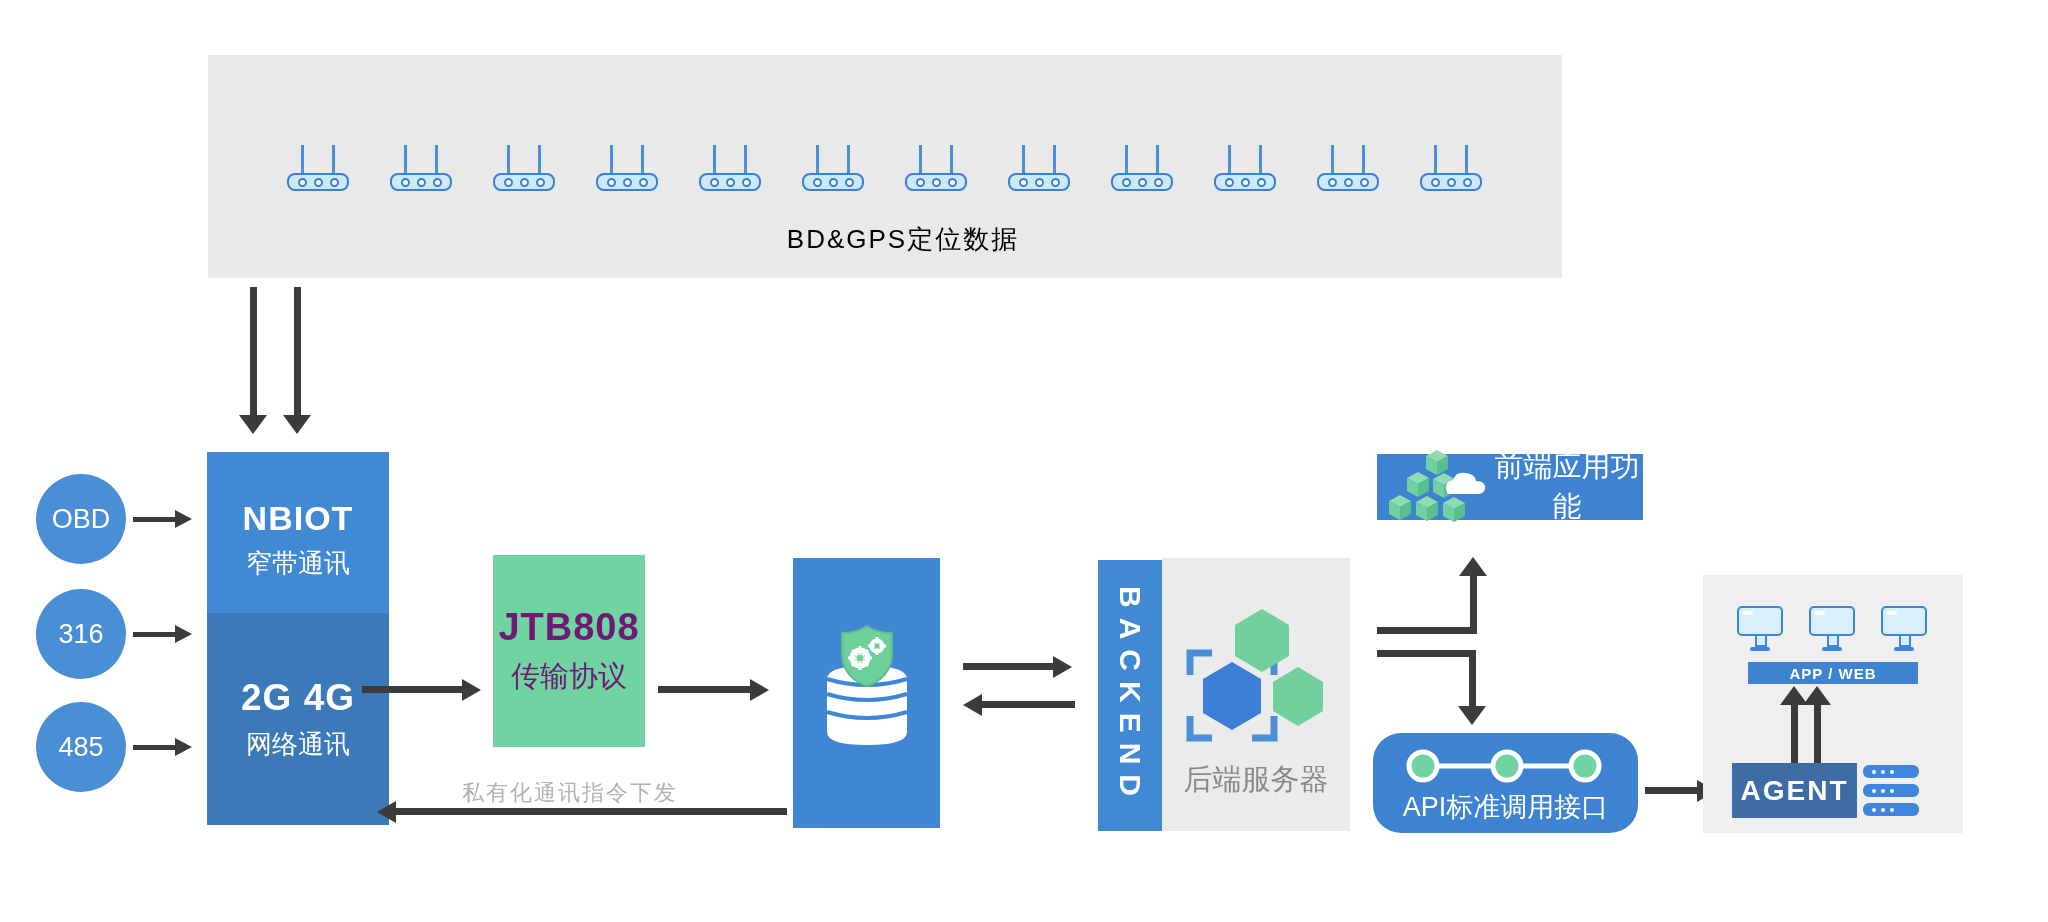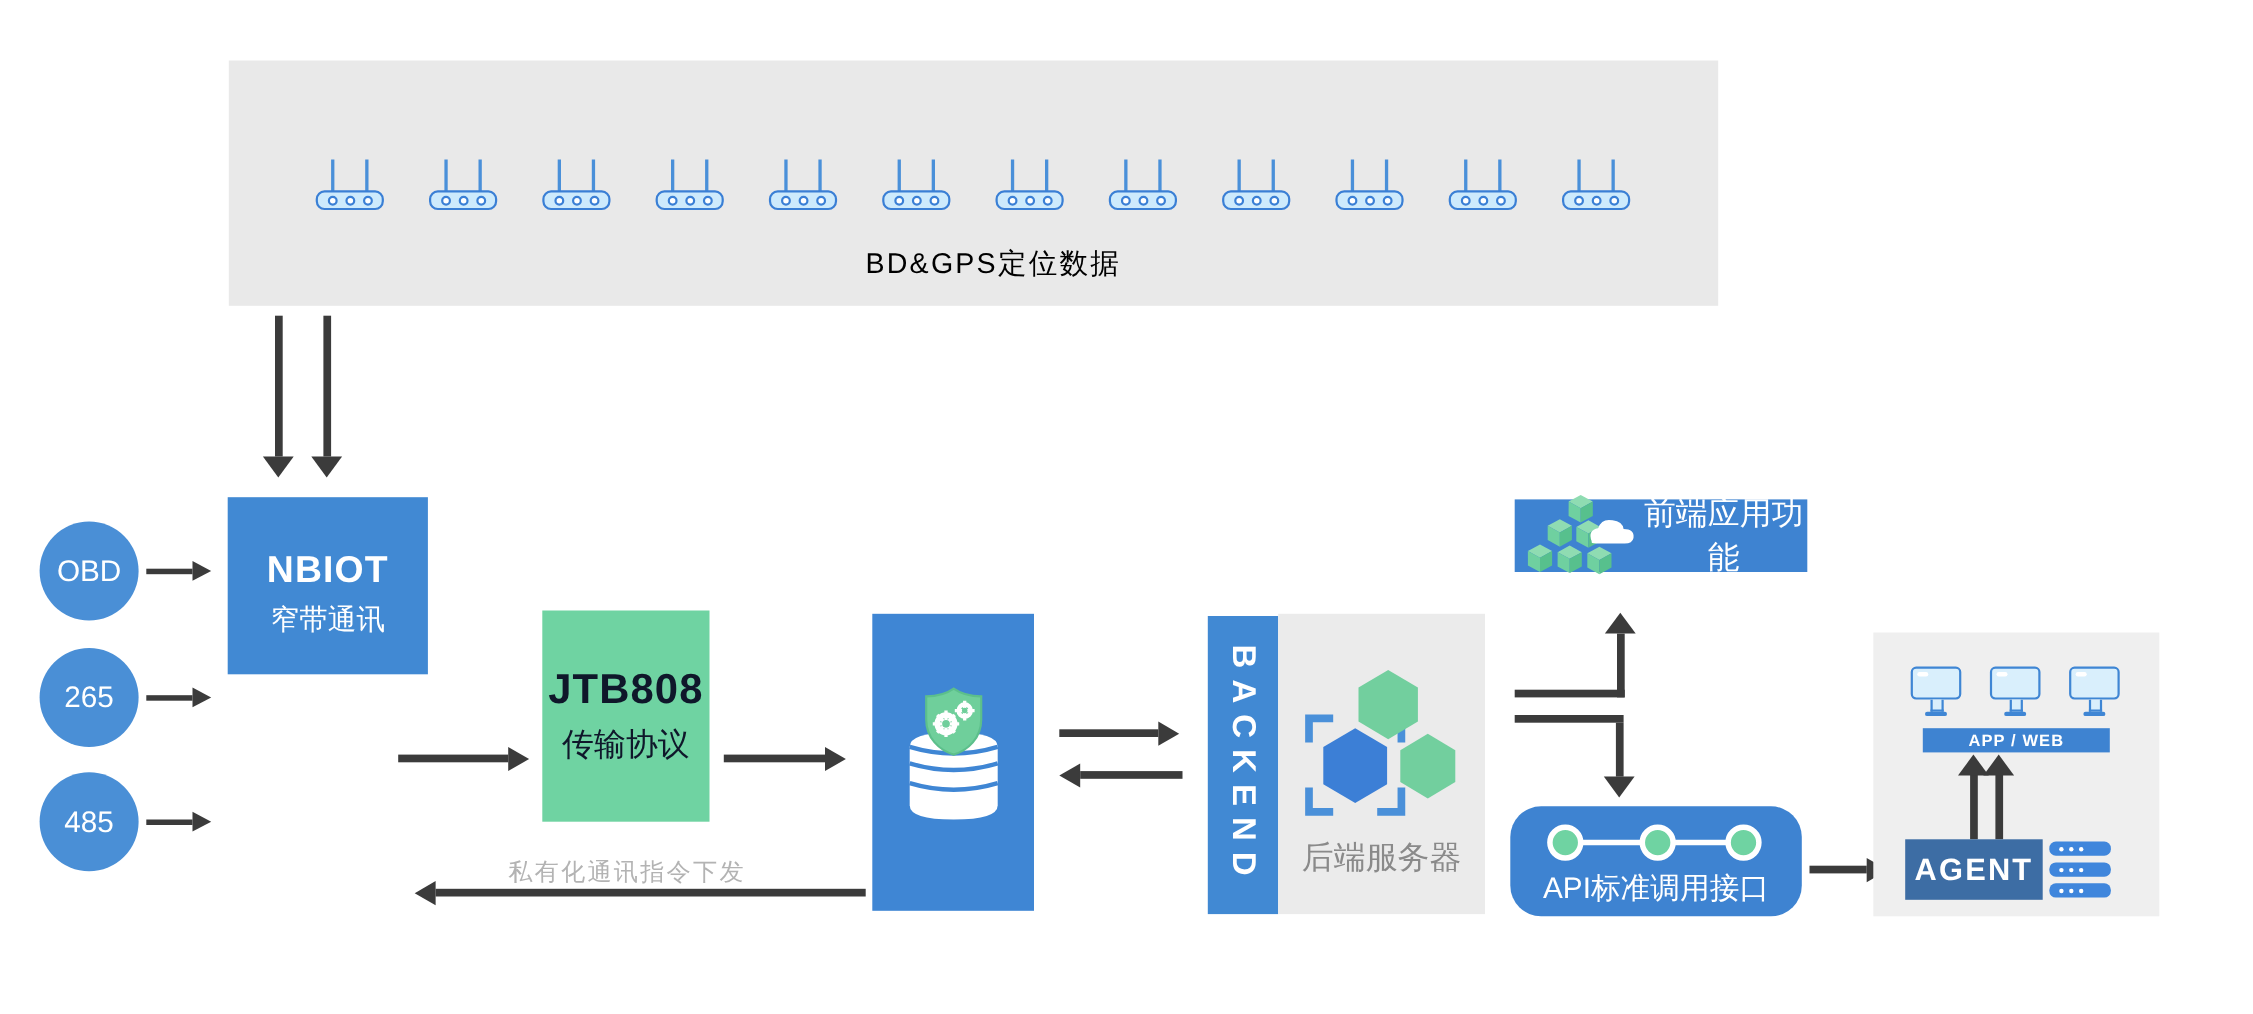--- a/index.html
+++ b/index.html
@@ -28,21 +28,21 @@
   
   .circle{width:90px;height:90px;border-radius:50%;background:#4a8fd6;color:#fff;display:flex;align-items:center;justify-content:center;font-size:27px;}
   
   .gw{left:207px;top:452px;width:150px;height:373px;color:#fff;padding-left:32px;}
   .gw-top{position:absolute;left:0;top:0;width:100%;height:161px;background:#4189d3;display:flex;flex-direction:column;align-items:center;justify-content:center;padding-top:14px;box-sizing:border-box;gap:8px;}
   .gw-bot{position:absolute;left:0;top:161px;width:100%;height:212px;background:#3c79b8;display:flex;flex-direction:column;align-items:center;justify-content:center;gap:8px;}
   .gw-title{font-size:34px;font-weight:bold;letter-spacing:1px;}
   .gw-title2{font-size:37px;font-weight:bold;letter-spacing:1px;}
   .gw-sub{font-size:26px;}
   
-  .proto{left:493px;top:555px;width:152px;height:192px;background:#6fd3a2;display:flex;flex-direction:column;align-items:center;justify-content:center;gap:8px;color:#0f172a;}
+  .proto{left:493px;top:555px;width:152px;height:192px;background:#6fd3a2;display:flex;flex-direction:column;align-items:center;justify-content:center;gap:8px;color:#701a75;}
   .proto .t{font-size:38px;font-weight:bold;letter-spacing:1px;}
   .proto .s{font-size:29px;}
   
   .middb{left:793px;top:558px;width:147px;height:270px;background:#3f86d4;display:flex;justify-content:center;}
   
   .backend-strip{left:1098px;top:560px;width:64px;height:271px;background:#4189d3;color:#fff;display:flex;align-items:center;justify-content:center;writing-mode:vertical-rl;font-size:30px;font-weight:bold;letter-spacing:10px;}
   .backend-box{left:1162px;top:558px;width:188px;height:273px;background:#ebebeb;}
   .backend-label{left:1162px;top:760px;width:188px;text-align:center;font-size:29px;color:#8a8a8a;}
   
   .front{left:1377px;top:454px;width:266px;height:66px;background:#3e83d1;display:flex;align-items:center;color:#fff;}
@@ -197,36 +197,40 @@
 
 <div class="vl7" style="left:250px;top:287px;height:128px;"></div>
 <div class="td" style="left:239px;top:415px;"></div>
 <div class="vl7" style="left:294px;top:287px;height:128px;"></div>
 <div class="td" style="left:283px;top:415px;"></div>
 
 <div class="abs circle" style="left:36px;top:474px;">
     <span>OBD</span>
   </div>
 <div class="abs circle" style="left:36px;top:589px;">
-    <span>265</span>
+    <span>316</span>
   </div>
 <div class="abs circle" style="left:36px;top:702px;">
     <span>485</span>
   </div>
 <div class="hl5" style="left:133px;top:517px;width:42px;"></div>
 <div class="trs" style="left:175px;top:510px;"></div>
 <div class="hl5" style="left:133px;top:632px;width:42px;"></div>
 <div class="trs" style="left:175px;top:625px;"></div>
 <div class="hl5" style="left:133px;top:745px;width:42px;"></div>
 <div class="trs" style="left:175px;top:738px;"></div>
 
 <div class="abs gw">
   <div class="gw-top">
     <div class="gw-title">NBIOT</div>
     <div class="gw-sub">窄带通讯</div>
+  </div>
+  <div class="gw-bot">
+    <div class="gw-title2">2G 4G</div>
+    <div class="gw-sub">网络通讯</div>
   </div>
 </div>
 
 <div class="hl7" style="left:362px;top:686px;width:100px;"></div>
 <div class="tr" style="left:462px;top:679px;"></div>
 
 <div class="abs proto">
   <div class="t">JTB808</div>
   <div class="s">传输协议</div>
 </div>

